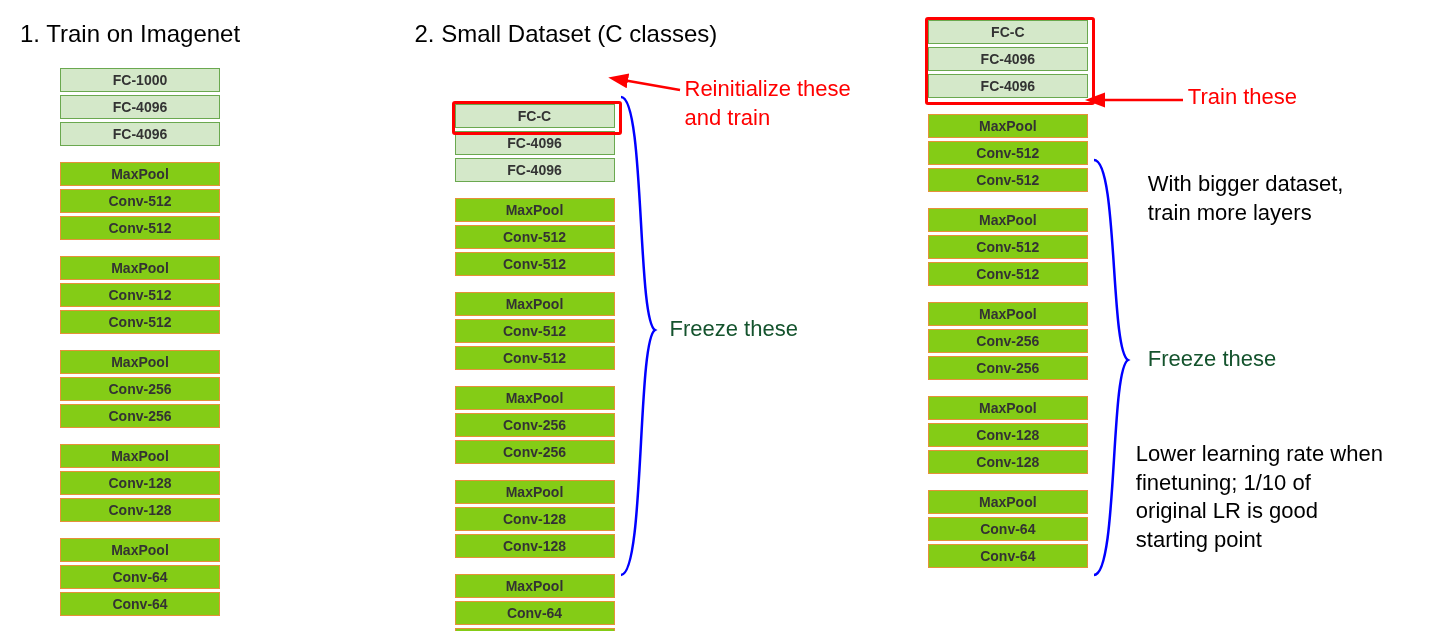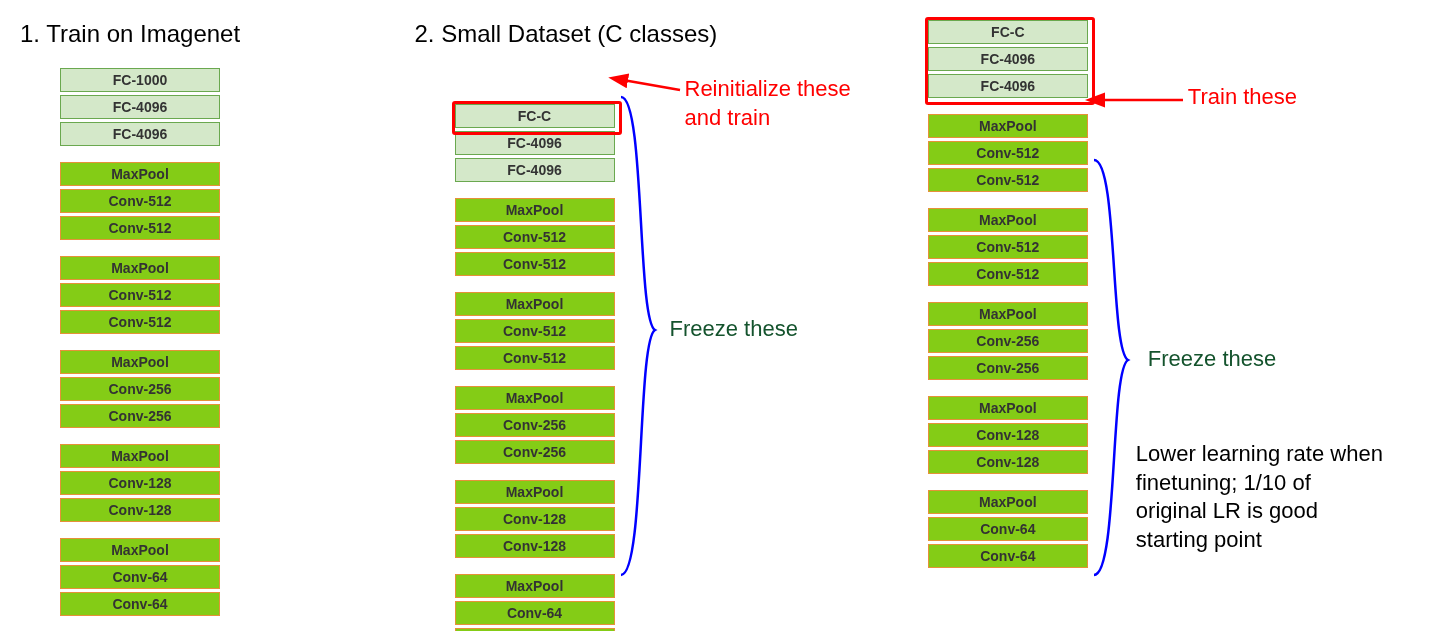--- a/index.html
+++ b/index.html
@@ -190,17 +190,18 @@
       <defs>
         <marker id="ah-red2" markerWidth="10" markerHeight="10" refX="2" refY="3" orient="auto">
           <path d="M0,0 L0,6 L8,3 z" fill="#ff0000"></path>
         </marker>
       </defs>
       <line x1="295" y1="80" x2="212" y2="80" stroke="#ff0000" stroke-width="2.5" marker-end="url(#ah-red2)"></line>
 
       <path d="M 206 140 C 230 140, 222 330, 240 340 C 222 350, 230 555, 206 555" stroke="#0000ff" stroke-width="2.5" fill="none"></path>
     </svg>
     <div class="annotation red-text" style="left:300px;top:63px;">Train these</div>
+    <div class="annotation black-text" style="left:260px;top:150px;width:230px;">With bigger dataset, train more layers</div>
     <div class="annotation blue-text" style="left:260px;top:325px;">Freeze these</div>
     <div class="annotation black-text" style="left:248px;top:420px;width:250px;">Lower learning rate when finetuning; 1/10 of original LR is good starting point</div>
   </div>
 
 </div>
 
 </body></html>

